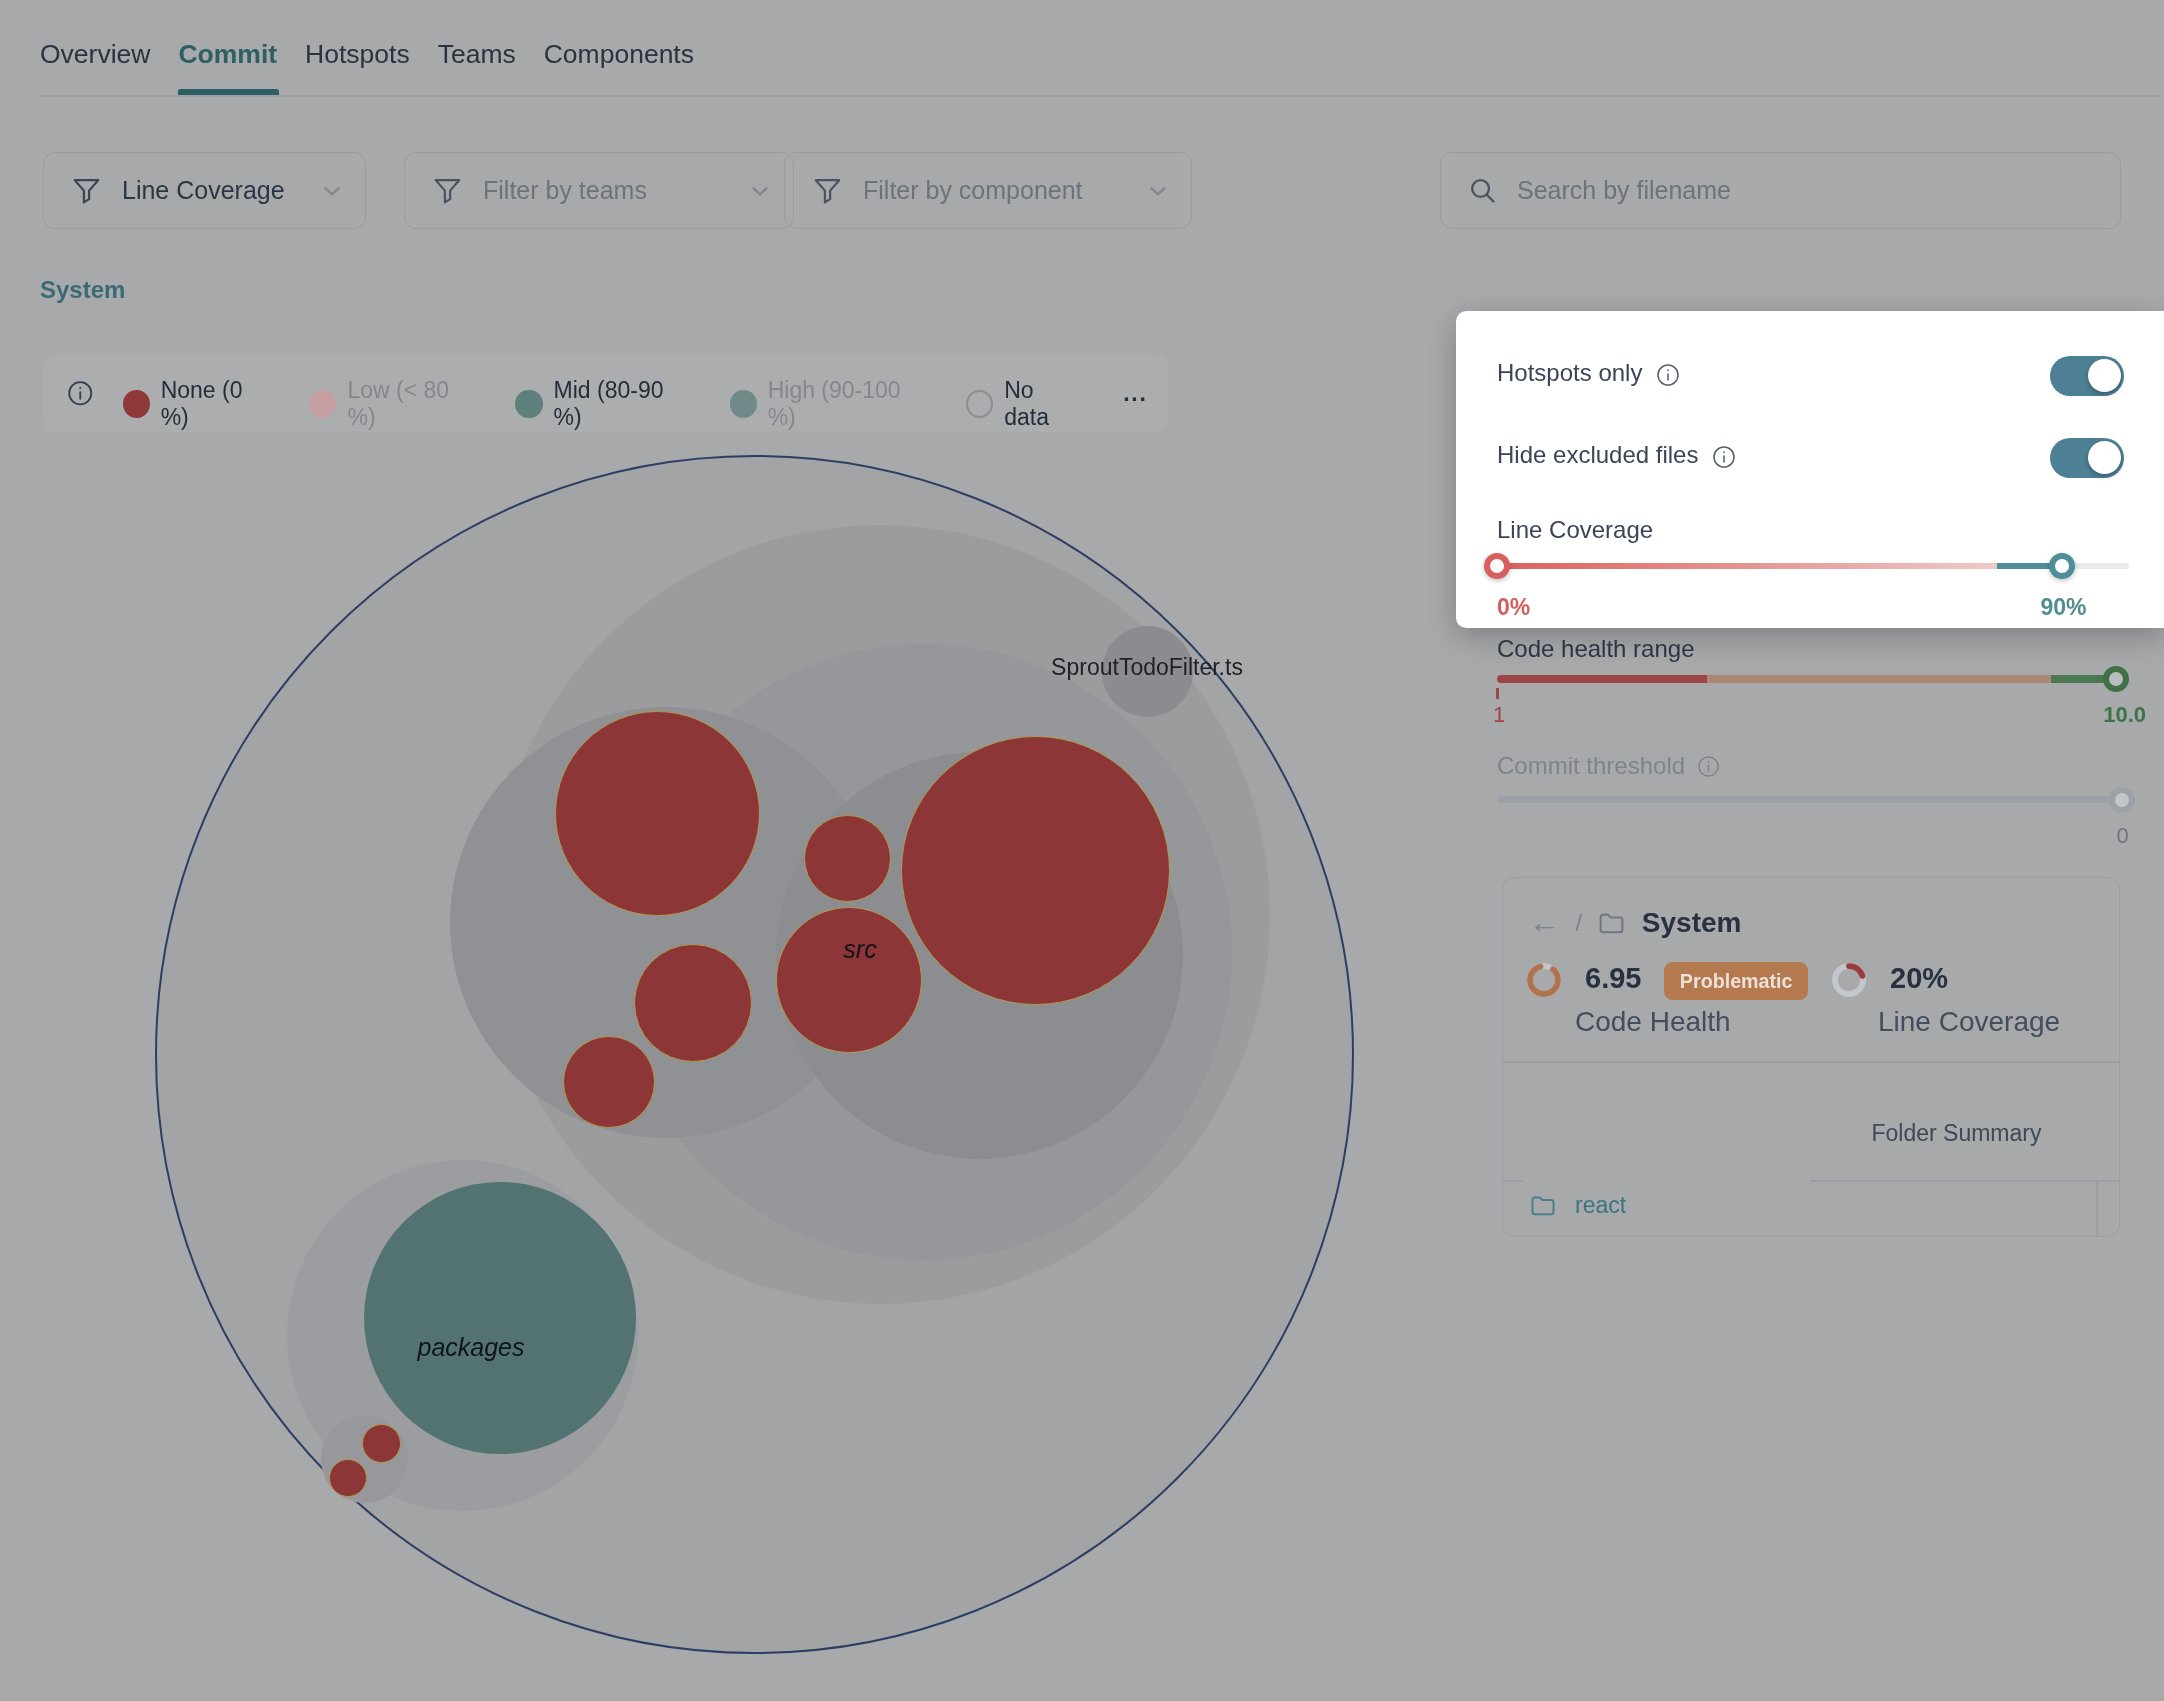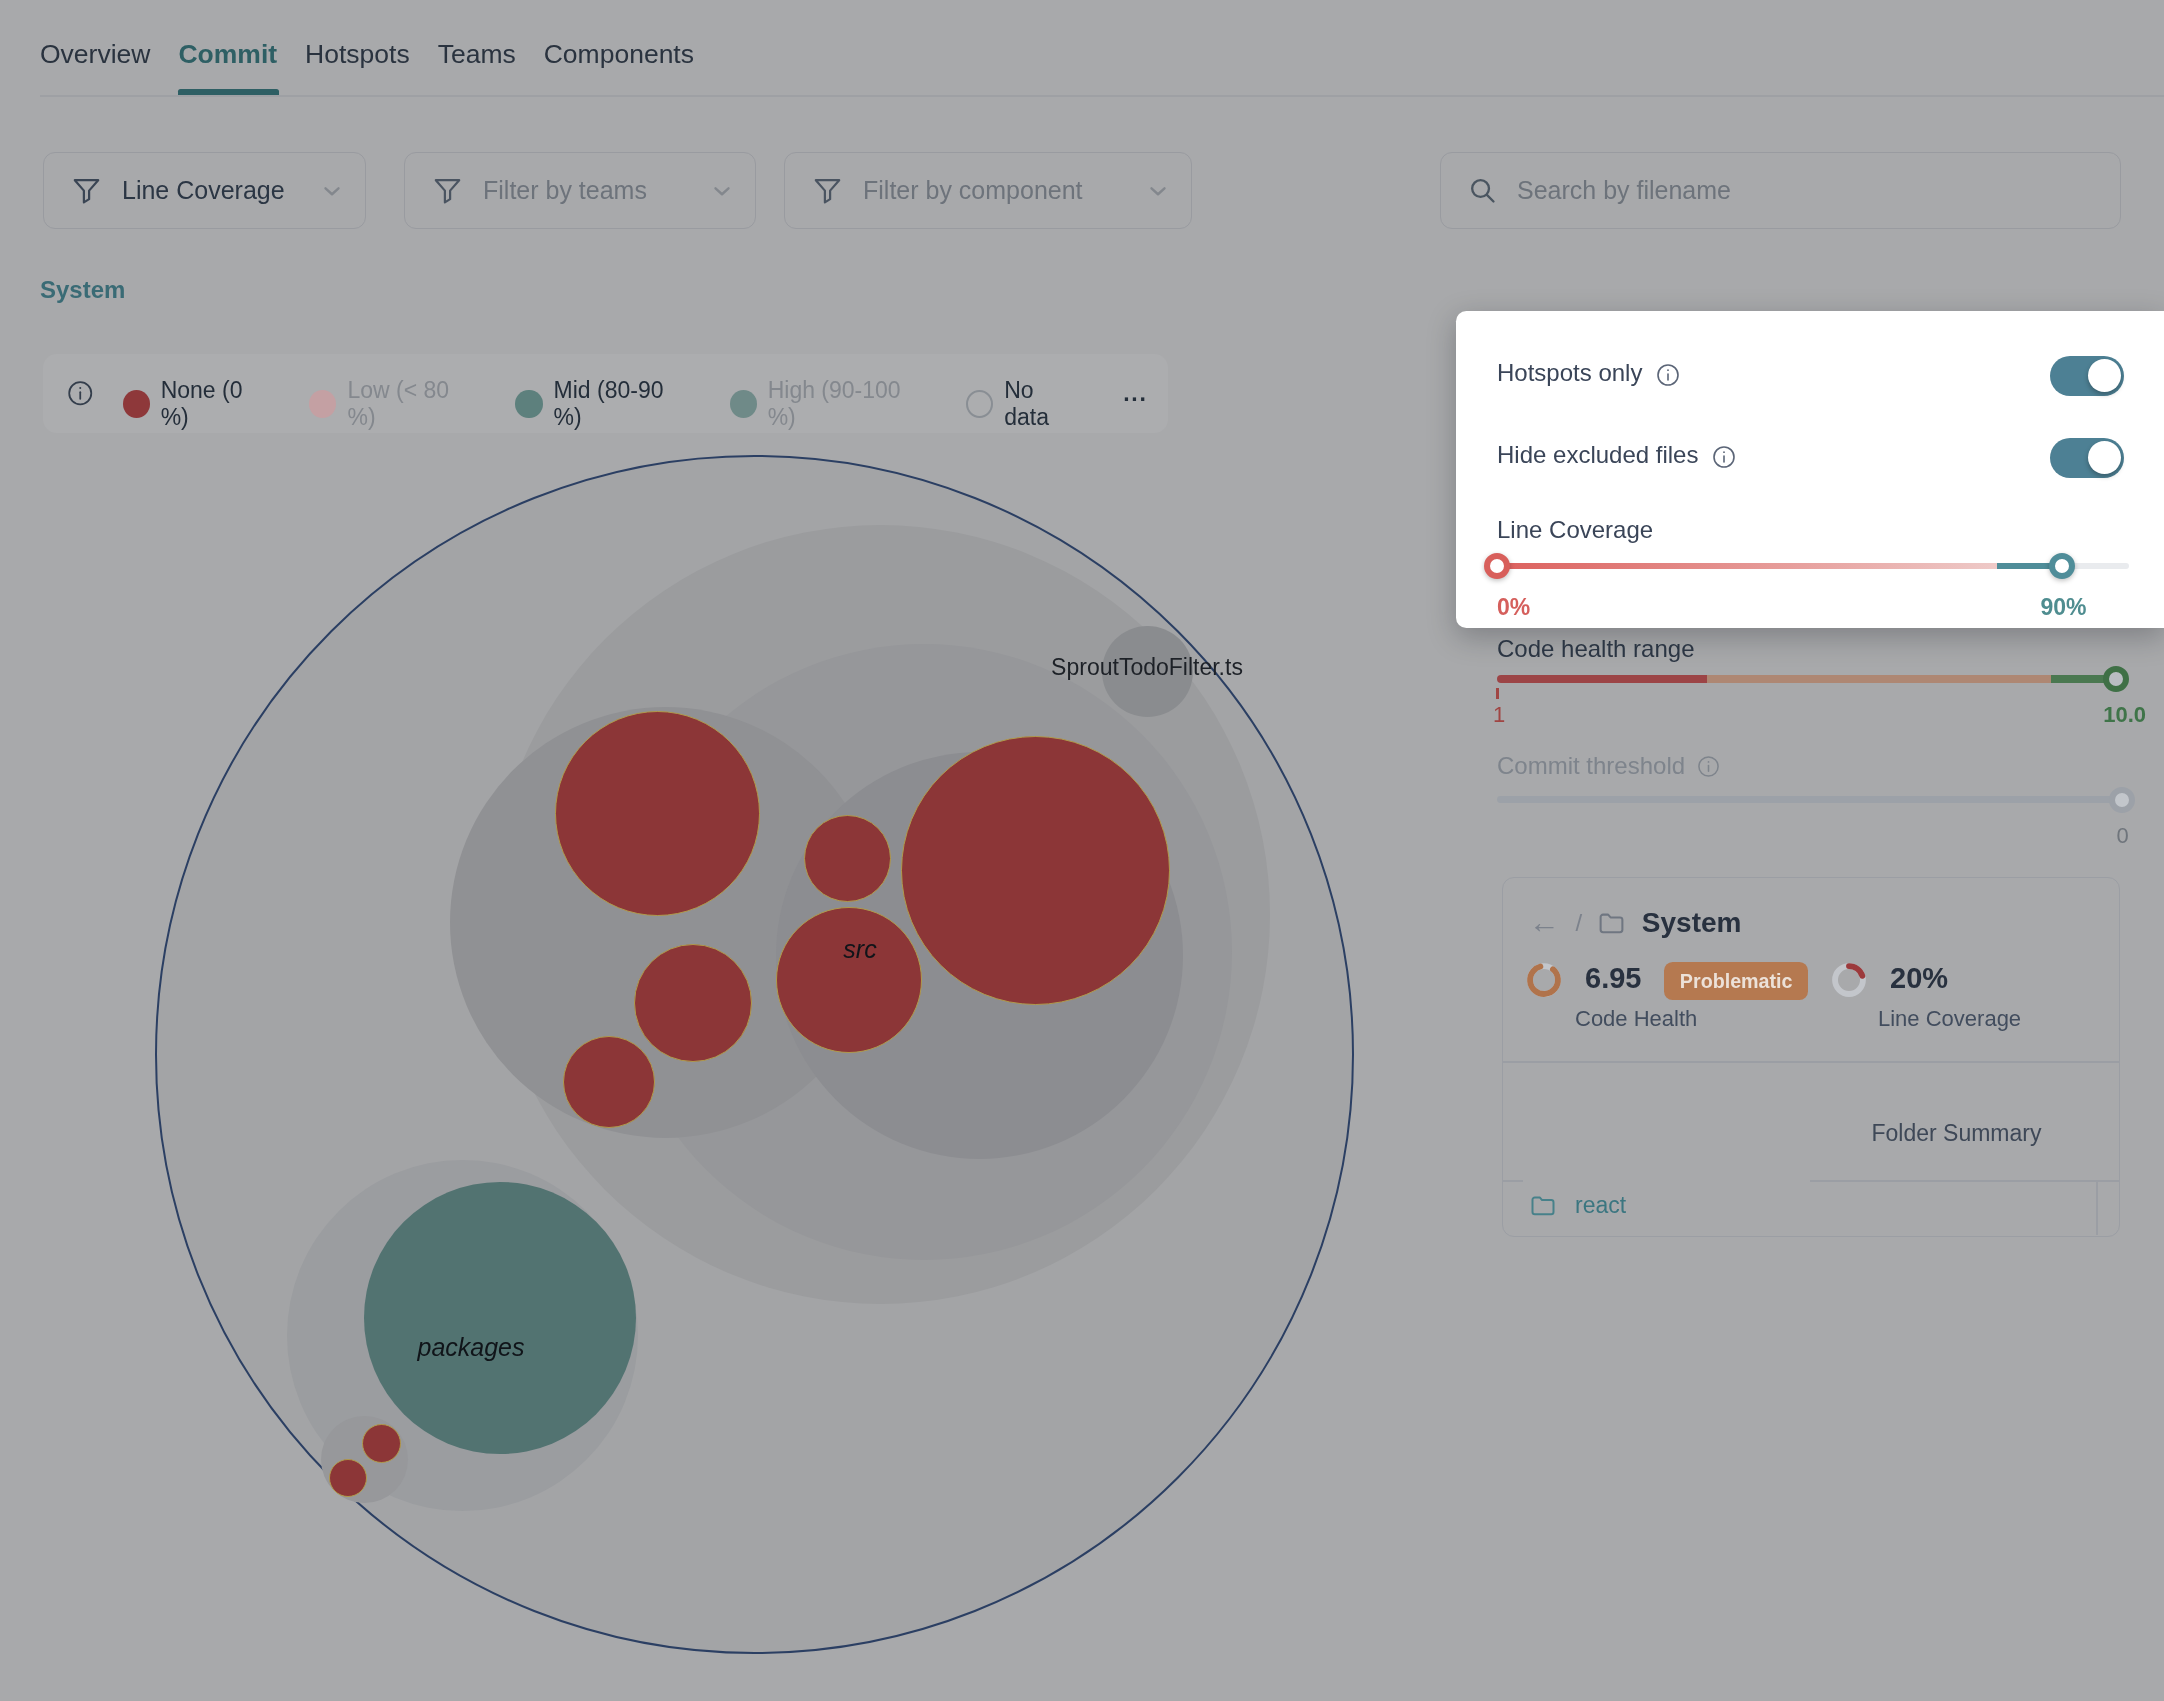--- a/index.html
+++ b/index.html
@@ -96,21 +96,21 @@
   .ct-value{position:absolute;left:2094px;top:823px;width:57px;text-align:center;font-size:22px;color:#6f757c;}
   
   .card{position:absolute;left:1502px;top:877px;width:618px;height:360px;border:1.7px solid #9b9ea4;border-radius:12px;box-sizing:border-box;}
   .crumb{position:absolute;left:26px;top:24px;height:41px;display:flex;align-items:center;gap:15.4px;}
   .crumb .back{font-size:31px;color:#7c828c;line-height:1;}
   .crumb .sep{font-size:24px;color:#7c828c;}
   .crumb .title{font-size:28px;font-weight:700;color:#28313f;}
   .stat{position:absolute;top:84px;display:flex;gap:23px;}
   .stat .val{font-size:29px;font-weight:700;color:#28313f;}
   .badge{font-size:19.7px;font-weight:600;color:#ece1d8;background:#b57950;border-radius:8.6px;padding:7.7px 15.4px;}
-  .stat-lb{position:absolute;top:128px;font-size:22px;color:#424d5e;}
+  .stat-lb{position:absolute;top:128px;font-size:28px;color:#424d5e;}
   .card-div{position:absolute;left:0;right:0;top:183px;height:1.7px;background:#9b9ea4;}
   .tabbox{position:absolute;left:19.7px;top:211px;width:288px;height:92px;border:1.7px solid #9b9ea4;border-bottom:none;
           border-radius:12px 12px 0 0;background:#a8a9ab;box-sizing:border-box;}
   .tabbox .tx{position:absolute;left:0;right:0;top:31px;text-align:center;font-size:23px;color:#313c4c;}
   .tab-underline{position:absolute;left:100px;bottom:3.4px;width:87px;height:6.8px;border-radius:2.6px;background:#41807f;}
   .tab2{position:absolute;left:308px;top:242px;width:291px;text-align:center;font-size:23px;color:#3e4857;}
   .tabline{position:absolute;top:302px;height:1.7px;background:#9b9ea4;}
   .tl-a{left:0;width:19.7px;}
   .tl-b{left:307px;right:0;}
   .frow{position:absolute;left:26px;top:313px;display:flex;align-items:center;gap:18px;}
@@ -137,21 +137,21 @@
       </svg>
   </span>
   <span class="lbl sel">Line Coverage</span>
   <span class="chev">
     <svg width="26" height="26" viewBox="0 0 24 24" fill="none" stroke="#83878d" stroke-width="2.2" stroke-linecap="round" stroke-linejoin="round">
         <polyline points="6 9.5 12 15 18 9.5"></polyline>
       </svg>
   </span>
 </div>
 
-<div class="fbox" style="left:404px;width:352px;">
+<div class="fbox" style="left:404px;width:390px;">
   <span class="icon">
     <svg width="33" height="33" viewBox="0 0 24 24" fill="none" stroke="#4a5461" stroke-width="1.6" stroke-linejoin="round">
         <path d="M3.5 4.5h17l-6.6 7.6v6.2l-3.8 2.3v-8.5z"></path>
       </svg>
   </span>
   <span class="lbl ph">Filter by teams</span>
   <span class="chev">
     <svg width="26" height="26" viewBox="0 0 24 24" fill="none" stroke="#83878d" stroke-width="2.2" stroke-linecap="round" stroke-linejoin="round">
         <polyline points="6 9.5 12 15 18 9.5"></polyline>
       </svg>

